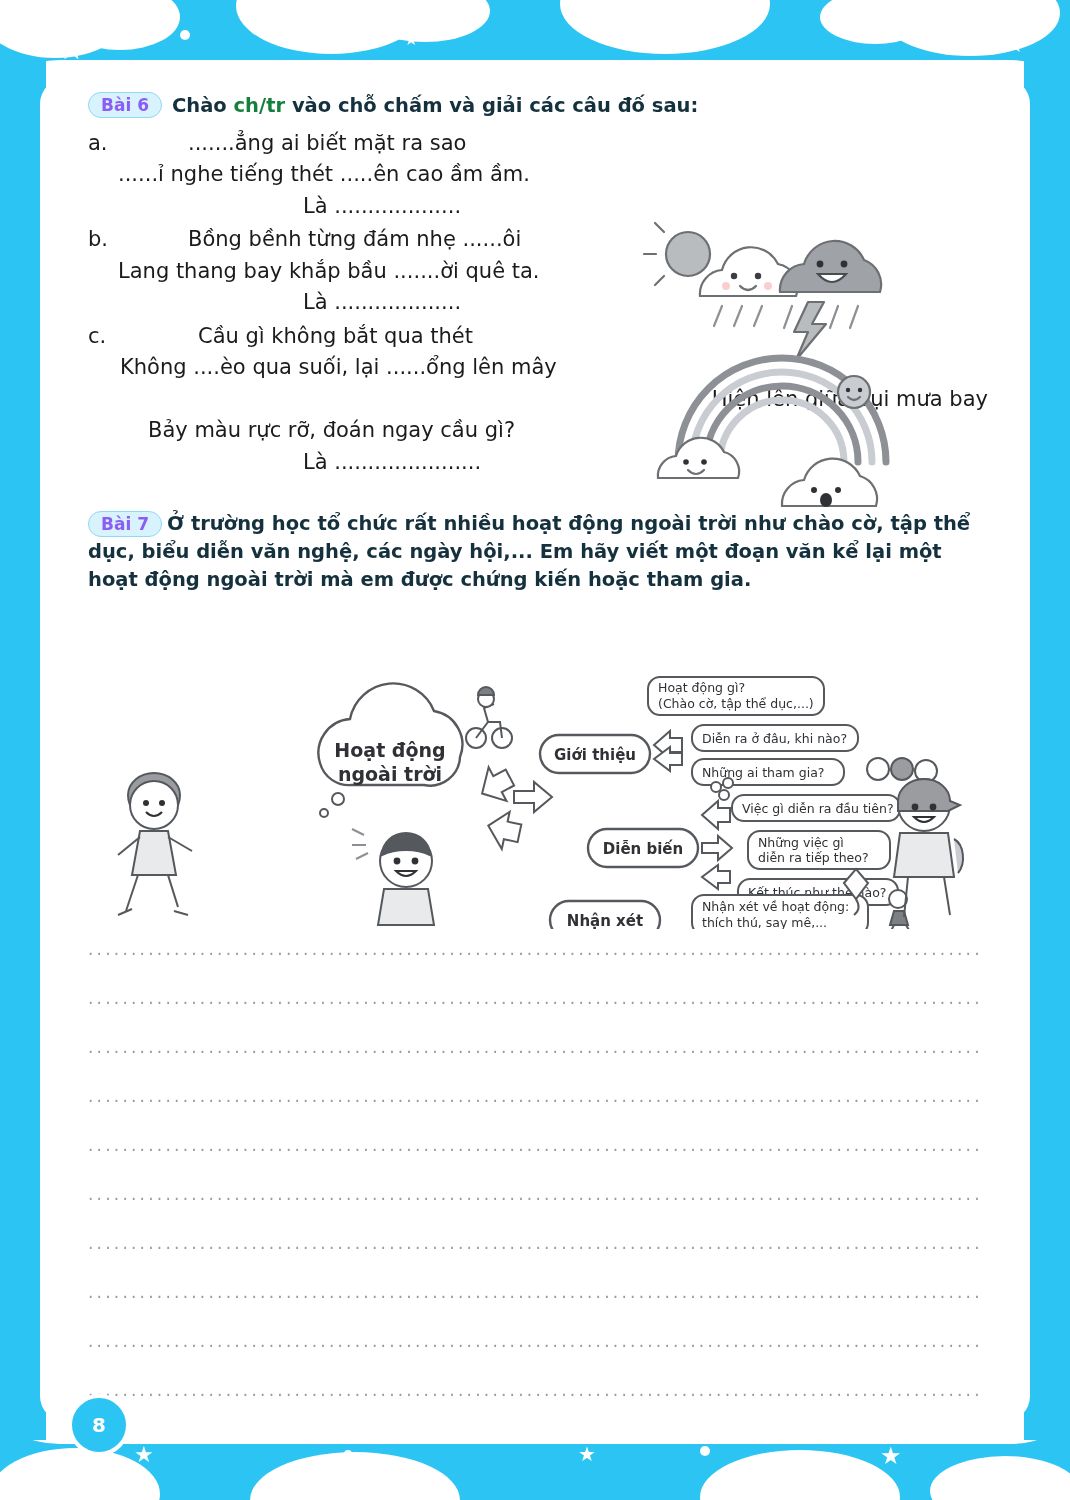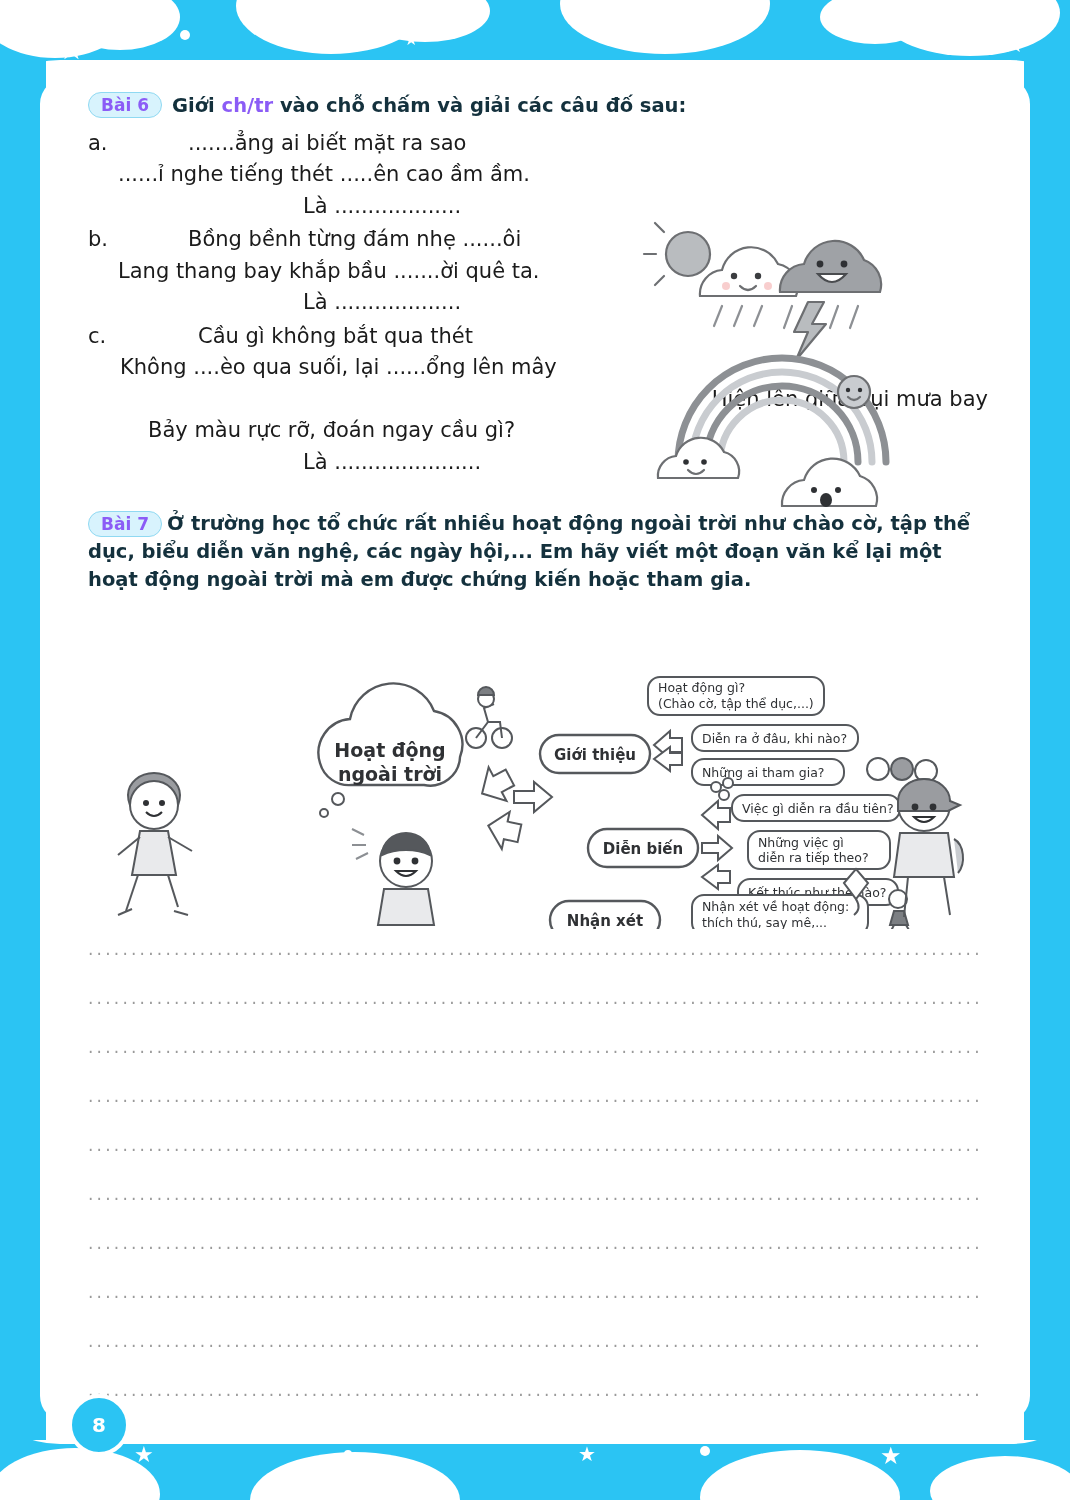--- a/index.html
+++ b/index.html
@@ -39,21 +39,21 @@
   
   .content{position:absolute;left:88px;top:92px;width:900px;}
 
   .task-head{display:flex;align-items:flex-start;gap:10px;}
   .badge{
     display:inline-block;background:#d8f3fd;border:1.5px solid #8fd9f2;
     border-radius:14px;padding:2px 12px;font-size:17px;font-weight:bold;color:#8b5cf6;
     white-space:nowrap;
   }
   .task-text{font-size:19.5px;font-weight:bold;color:#14313d;line-height:1.42;}
-  .hl{color:#8b5cf6;}
+  .hl{color:#15803d;}
 
   .riddles{margin-top:8px;font-size:21px;color:#1b1b1b;line-height:1.5;}
   .riddle{position:relative;margin-bottom:2px;}
   .lab{position:absolute;left:0;top:0;font-size:21px;}
   .lines{margin-left:0;}
   .ln{white-space:pre;}
   .c-ind1{padding-left:100px;}
   .c-ind2{padding-left:30px;}
   .c-ind3{padding-left:215px;}
 
@@ -115,21 +115,21 @@
   <div class="dot" style="left:344px;bottom:42px;width:8px;height:8px;background:#ffffff;"></div>
 
   <div class="inner-white"></div>
 </div>
 
 <div class="content">
 
   <div class="task-head">
     <span class="badge">Bài 6</span>
     <span class="task-text">
-      <span>Giới</span>
+      <span>Chào</span>
       <span class="hl">ch/tr</span>
       <span>vào chỗ chấm và giải các câu đố sau:</span>
     </span>
   </div>
 
   <div class="riddles">
 
     <div class="riddle">
       <span class="lab">a.</span>
       <div class="lines">

